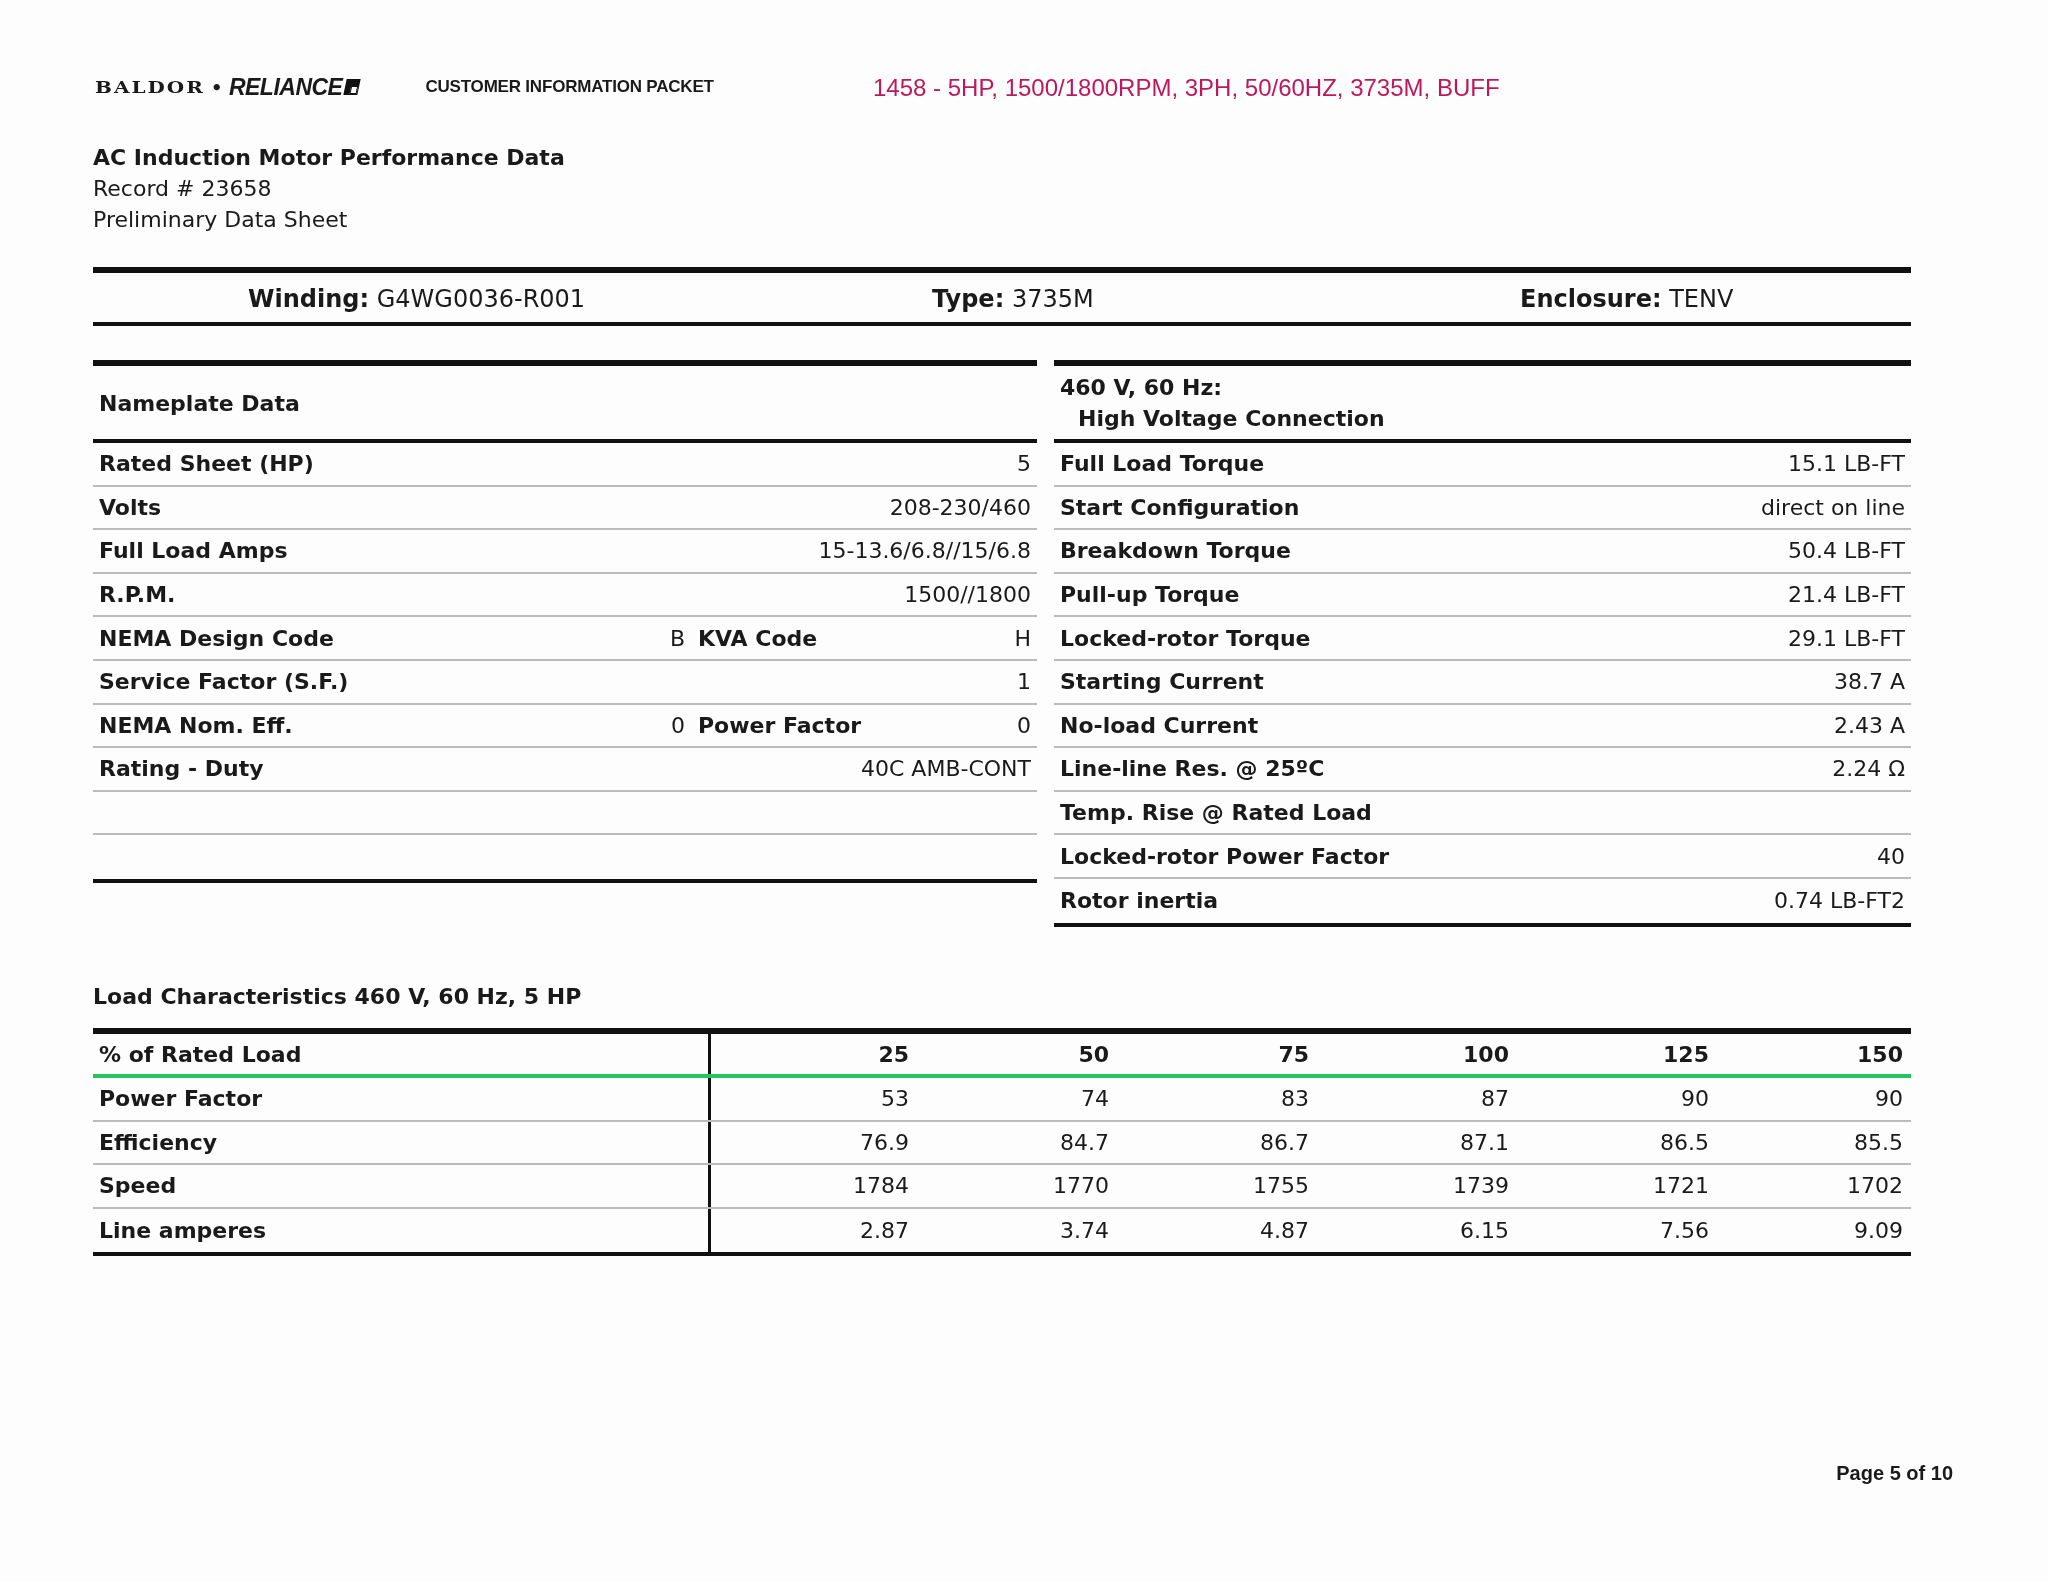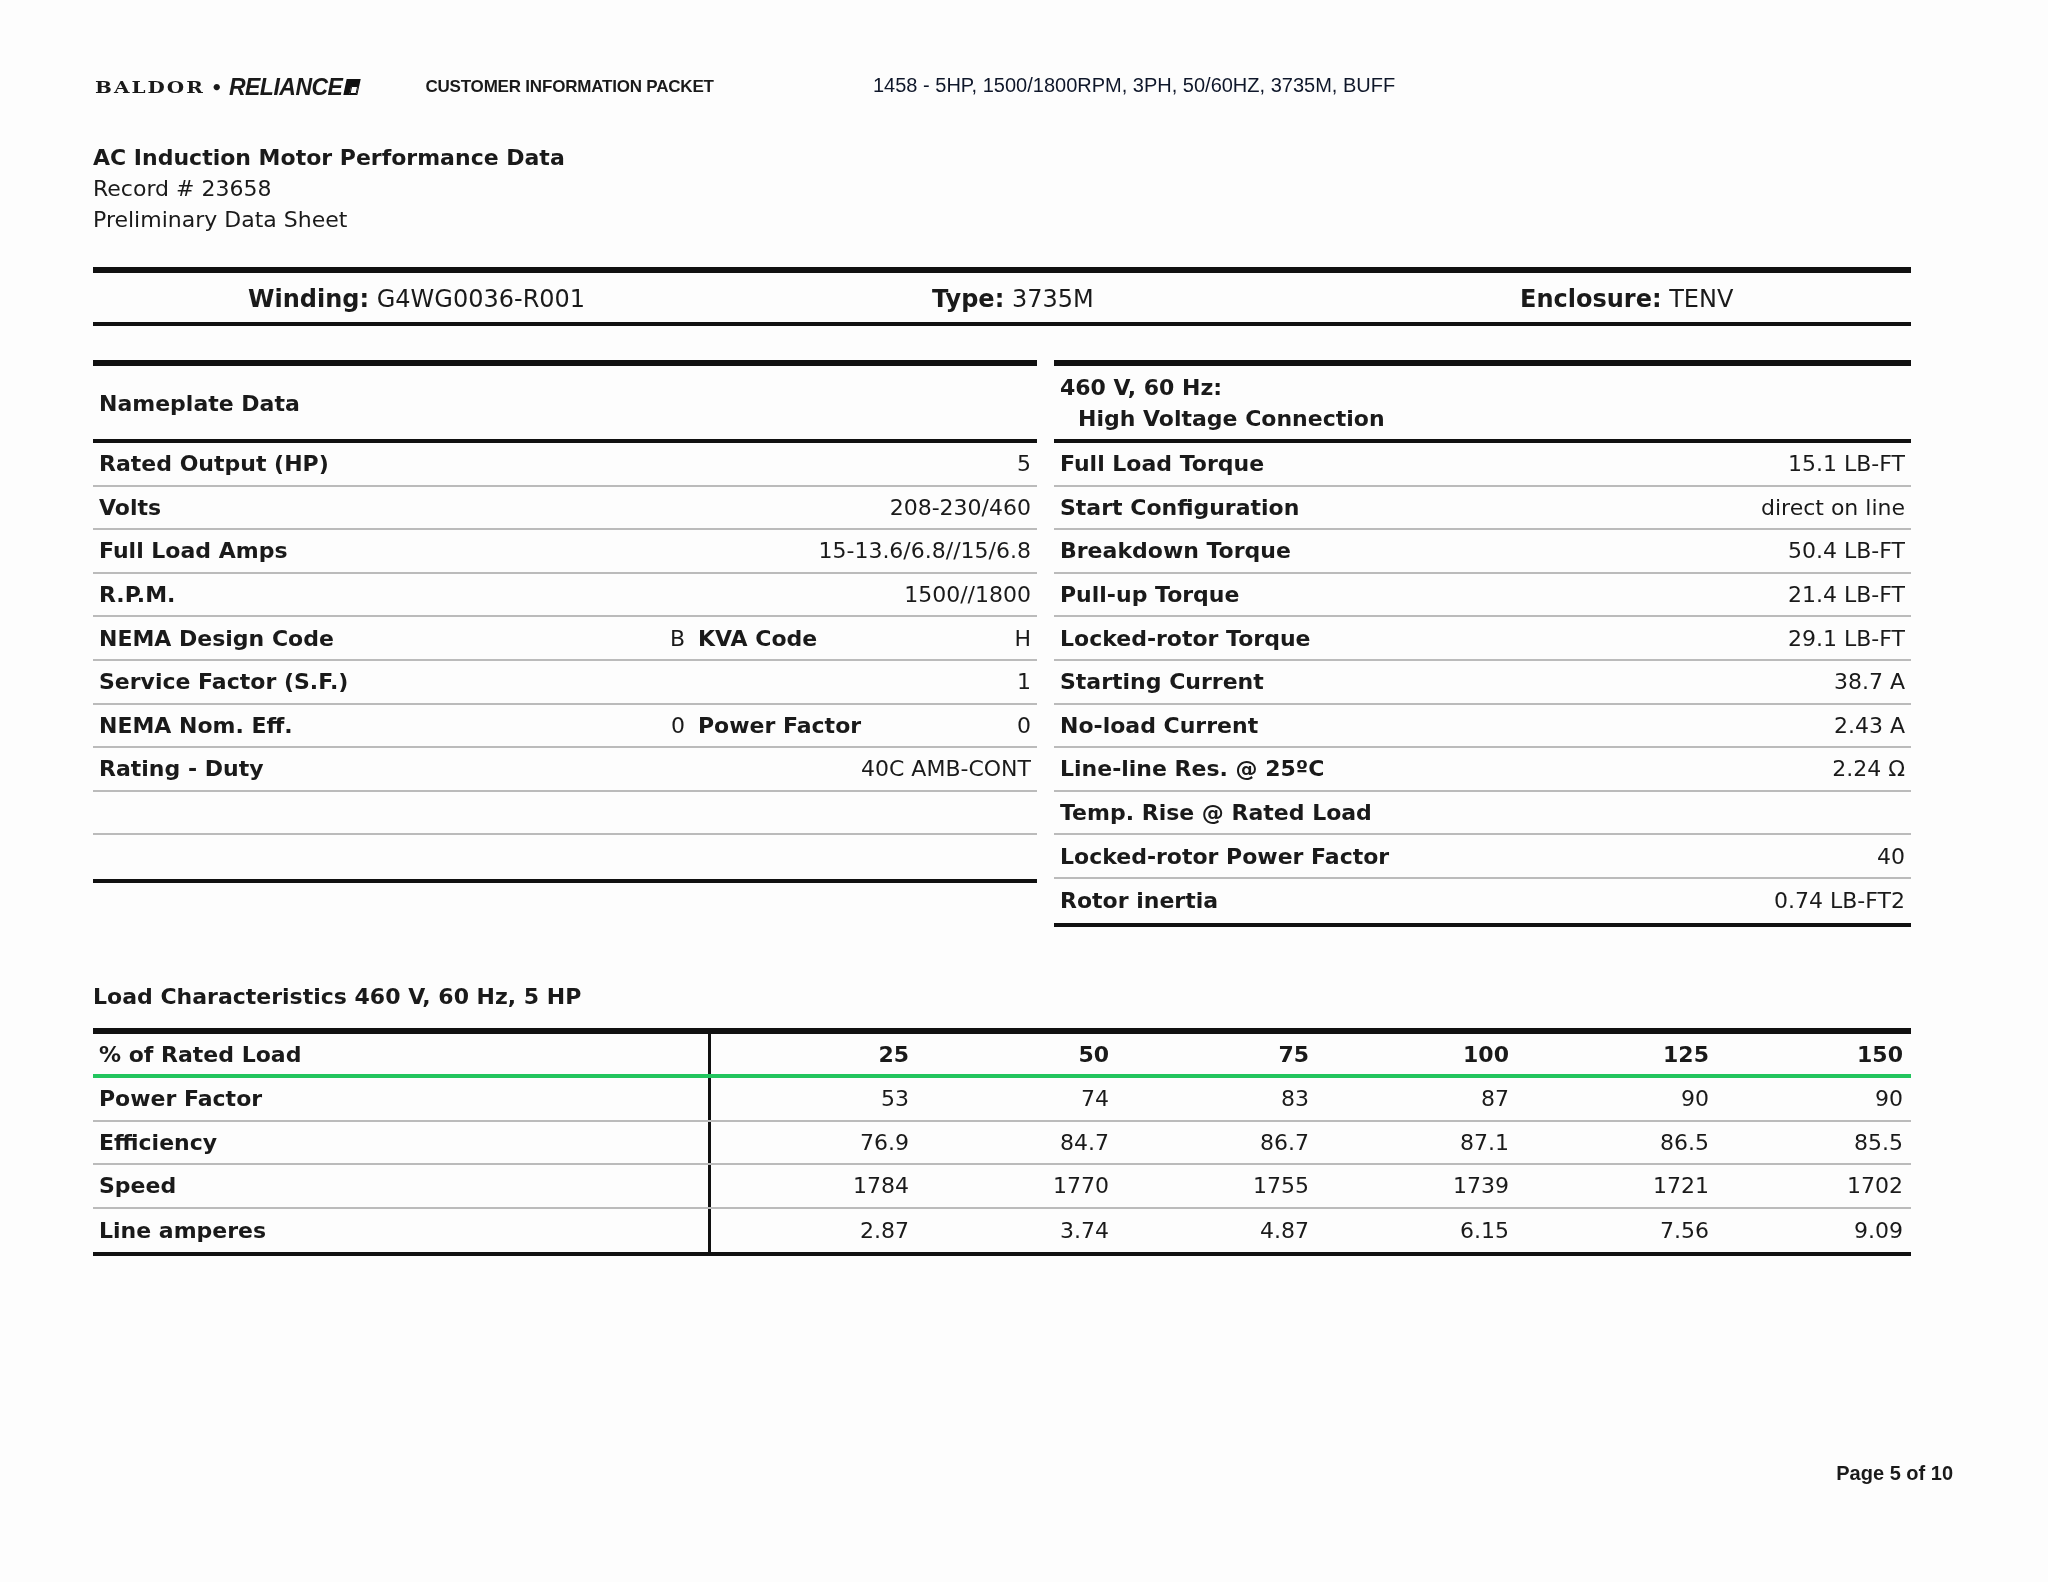--- a/index.html
+++ b/index.html
@@ -7,21 +7,21 @@
   body { position: relative; font-family: "DejaVu Sans", sans-serif; color: #1a1a1a; overflow: hidden; }
 
   .header { position: absolute; top: 72px; left: 95px; height: 30px; display: flex; align-items: center; }
   .logo { display: flex; align-items: center; font-size: 22px; letter-spacing: 0.5px; }
   .logo .baldor { font-family: "DejaVu Serif", serif; font-weight: bold; letter-spacing: 2px; font-size: 20px; transform: scaleY(0.85); }
   .logo .dot { margin: 0 6px; font-weight: bold; font-size: 18px; }
   .logo .reliance { font-family: "Liberation Sans", sans-serif; font-weight: bold; font-style: italic; font-size: 23px; letter-spacing: -0.5px; }
   .logo .mark { display: inline-block; width: 14px; height: 16px; background: #111; margin-left: 3px; position: relative; transform: skewX(-12deg); }
   .logo .mark::after { content: ""; position: absolute; right: 1px; bottom: 1px; width: 5px; height: 6px; background: #fff; border: 1px solid #111; }
   .packet { margin-left: 66px; font-family: "Liberation Sans", sans-serif; font-weight: bold; font-size: 17px; letter-spacing: -0.2px; }
-  .subtitle { position: absolute; left: 873px; top: 74px; font-family: "Liberation Sans", sans-serif; font-size: 20px; color: #0f172a; }
+  .subtitle { position: absolute; left: 873px; top: 74px; font-family: "Liberation Sans", sans-serif; font-size: 24px; color: #be185d; }
 
   .doc-title { position: absolute; left: 93px; top: 142px; font-size: 22px; line-height: 31px; }
   .doc-title .t1 { font-weight: bold; }
 
   .band { position: absolute; left: 93px; width: 1818px; top: 267px; height: 59px; border-top: 6px solid #111; border-bottom: 4px solid #111; font-size: 24px; }
   .band span.item { position: absolute; top: 12px; }
   .band b { font-weight: bold; }
 
   .tbl { position: absolute; top: 360px; border-top: 6px solid #111; border-bottom: 4px solid #111; font-size: 22px; }
   .tbl.left { left: 93px; width: 944px; }
@@ -71,21 +71,21 @@
   <span class="item" style="left:155px"><b>Winding:</b> <span>G4WG0036-R001</span></span>
   <span class="item" style="left:839px"><b>Type:</b> <span>3735M</span></span>
   <span class="item" style="left:1427px"><b>Enclosure:</b> <span>TENV</span></span>
 </div>
 
 <div class="tbl left">
   <div class="head">
     <span class="label" style="top:25px">Nameplate Data</span>
   </div>
   <div class="row">
-      <span class="k">Rated Output (HP)</span>
+      <span class="k">Rated Sheet (HP)</span>
       <span class="v">5</span>
     </div>
   <div class="row">
       <span class="k">Volts</span>
       <span class="v">208-230/460</span>
     </div>
   <div class="row">
       <span class="k">Full Load Amps</span>
       <span class="v">15-13.6/6.8//15/6.8</span>
     </div>

